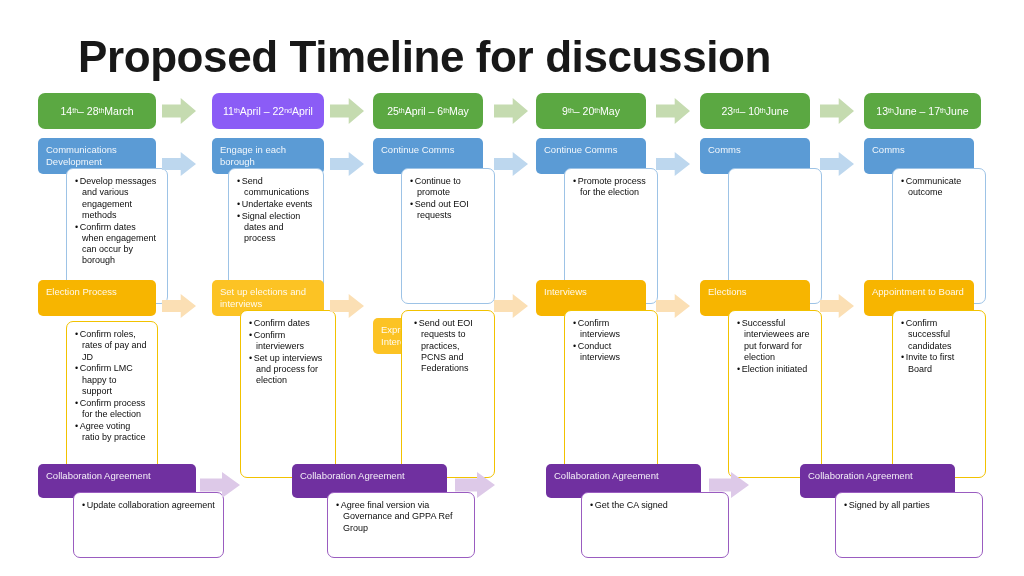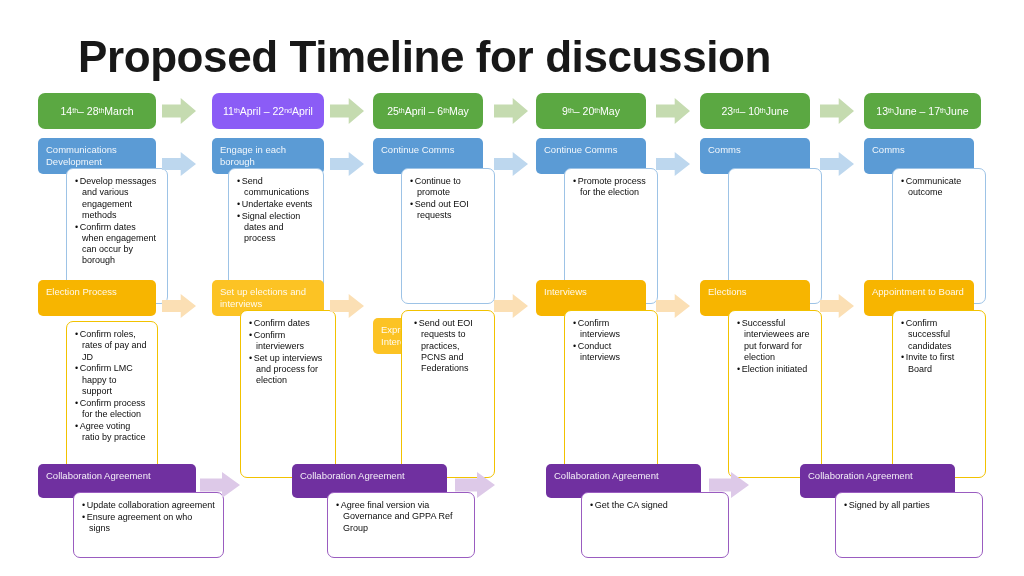--- a/index.html
+++ b/index.html
@@ -279,21 +279,20 @@
           </ul>
         </div>
       </div>
     </div>
   <div class="row theme-purple" id="row-2">
       <div class="phase" style="left: 38px; top: 464px; width: 158px;">
         <div class="phase-head" style="width: 158px; height: 34px;">Collaboration Agreement</div>
         <div class="phase-card" style="left: 35px; top: 28px; width: 151px; height: 66px;">
           <ul>
             <li>Update collaboration agreement</li>
-            <li>Ensure agreement on who signs</li>
           </ul>
         </div>
       </div>
       <div class="arrow" style="left: 200px; top: 472px; width: 40px; height: 26px; background: rgb(221, 201, 232);"></div>
       <div class="phase" style="left: 292px; top: 464px; width: 155px;">
         <div class="phase-head" style="width: 155px; height: 34px;">Collaboration Agreement</div>
         <div class="phase-card" style="left: 35px; top: 28px; width: 148px; height: 66px;">
           <ul>
             <li>Agree final version via Governance and GPPA Ref Group</li>
           </ul>

